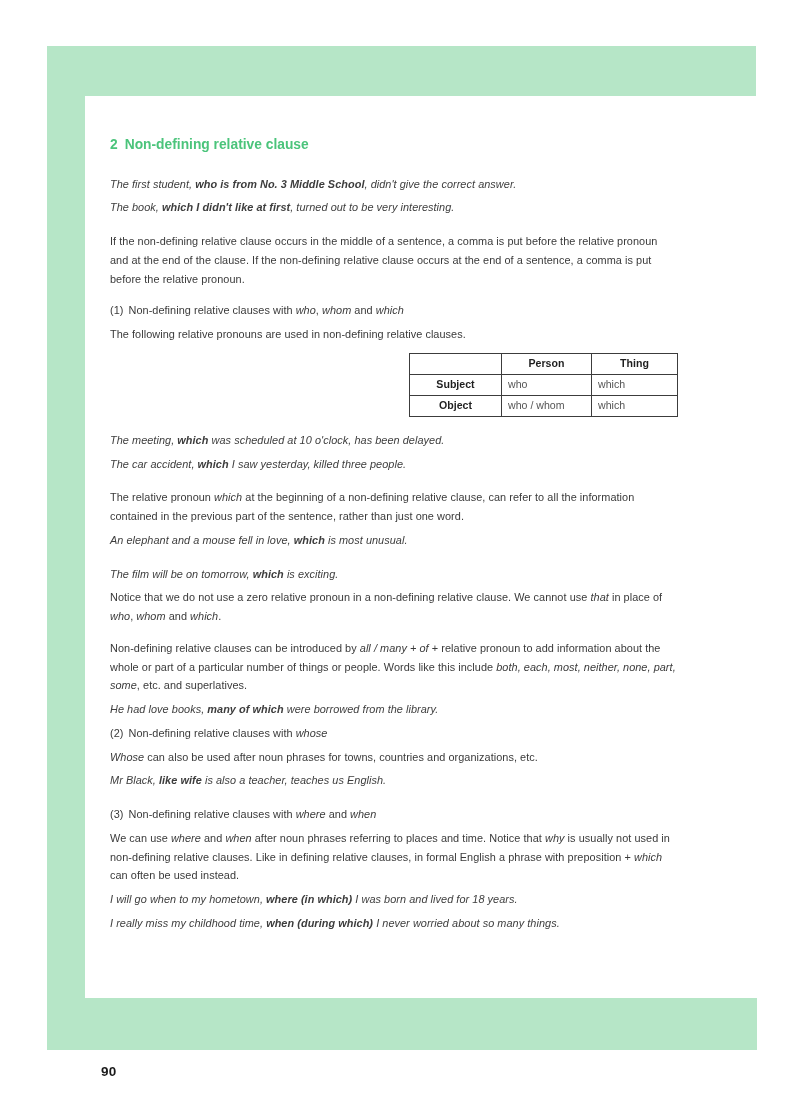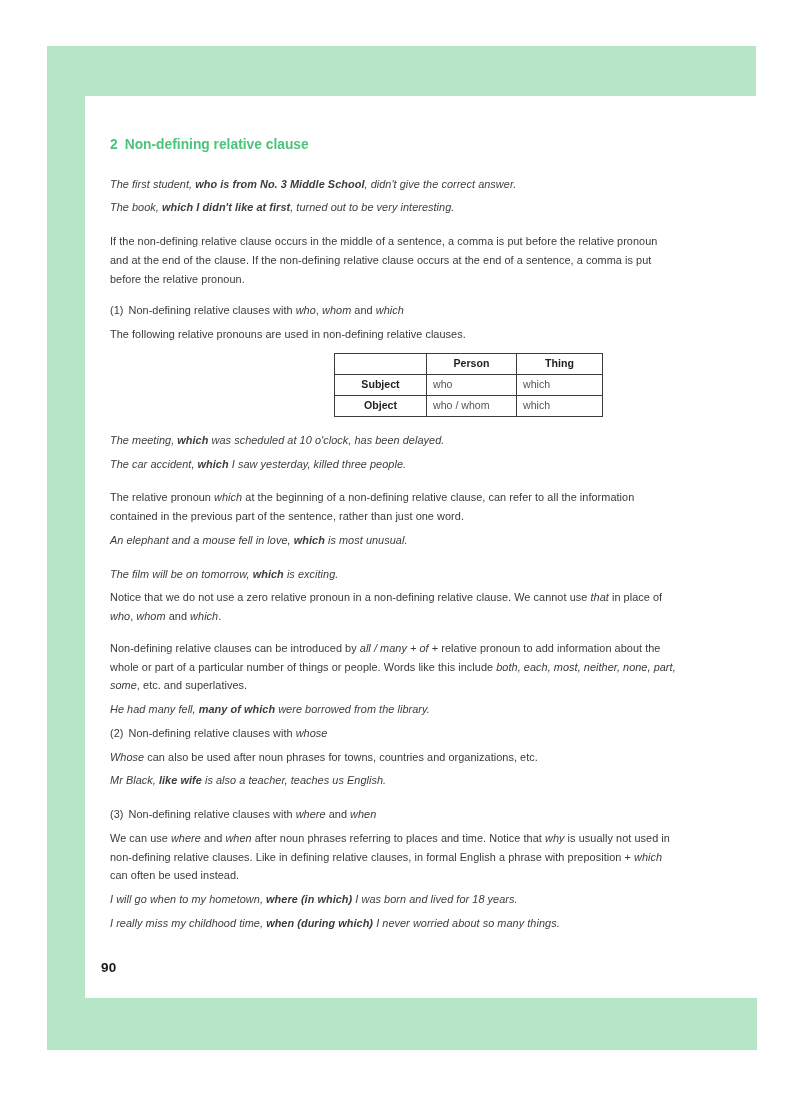--- a/index.html
+++ b/index.html
@@ -58,21 +58,21 @@
     top: 96px;
     width: 671px;
     height: 902px;
     background: #ffffff;
   }
 
   
   .page-number {
     position: absolute;
     left: 101px;
-    top: 960px;
+    top: 1064px;
     font-size: 13.5px;
     font-weight: bold;
     color: #1a1a1a;
     letter-spacing: 0.2px;
   }
 
   
   .column {
     position: absolute;
     left: 110px;
@@ -122,21 +122,21 @@
   p.numbered .marker {
     margin-right: 5px;
   }
   b { font-weight: bold; }
   i { font-style: italic; }
 
   
   .table-wrap {
     margin: 9px 0 14px 0;
     display: flex;
-    justify-content: center;
+    justify-content: flex-end;
     padding-left: 149px;
   }
   table.pronoun-table {
     border-collapse: collapse;
     width: 268px;
     table-layout: fixed;
   }
   table.pronoun-table td,
   table.pronoun-table th {
     border: 1px solid #3c3c3c;
@@ -231,21 +231,21 @@
     <p class="body tight"><span>The relative pronoun </span><i>which</i><span> at the beginning of a non-defining relative clause, can refer to all the information contained in the previous part of the sentence, rather than just one word.</span></p>
 
     <p class="example last"><span>An elephant and a mouse fell in love, </span><b>which</b><span> is most unusual.</span></p>
 
     <p class="example"><span>The film will be on tomorrow, </span><b>which</b><span> is exciting.</span></p>
 
     <p class="body"><span>Notice that we do not use a zero relative pronoun in a non-defining relative clause. We cannot use </span><i>that</i><span> in place of </span><i>who</i><span>, </span><i>whom</i><span> and </span><i>which</i><span>.</span></p>
 
     <p class="body tight"><span>Non-defining relative clauses can be introduced by </span><i>all / many + of</i><span> + relative pronoun to add information about the whole or part of a particular number of things or people. Words like this include </span><i>both, each, most, neither, none, part, some</i><span>, etc. and superlatives.</span></p>
 
-    <p class="example"><span>He had many fell, </span><b>many of which</b><span> were borrowed from the library.</span></p>
+    <p class="example"><span>He had love books, </span><b>many of which</b><span> were borrowed from the library.</span></p>
 
 
     <p class="body numbered"><span class="marker">(2)</span><span>Non-defining relative clauses with </span><i>whose</i></p>
 
     <p class="body tight"><i>Whose</i><span> can also be used after noun phrases for towns, countries and organizations, etc.</span></p>
 
     <p class="example last"><span>Mr Black, </span><b>like wife</b><span> is also a teacher, teaches us English.</span></p>
 
     <p class="body numbered"><span class="marker">(3)</span><span>Non-defining relative clauses with </span><i>where</i><span> and </span><i>when</i></p>
 

